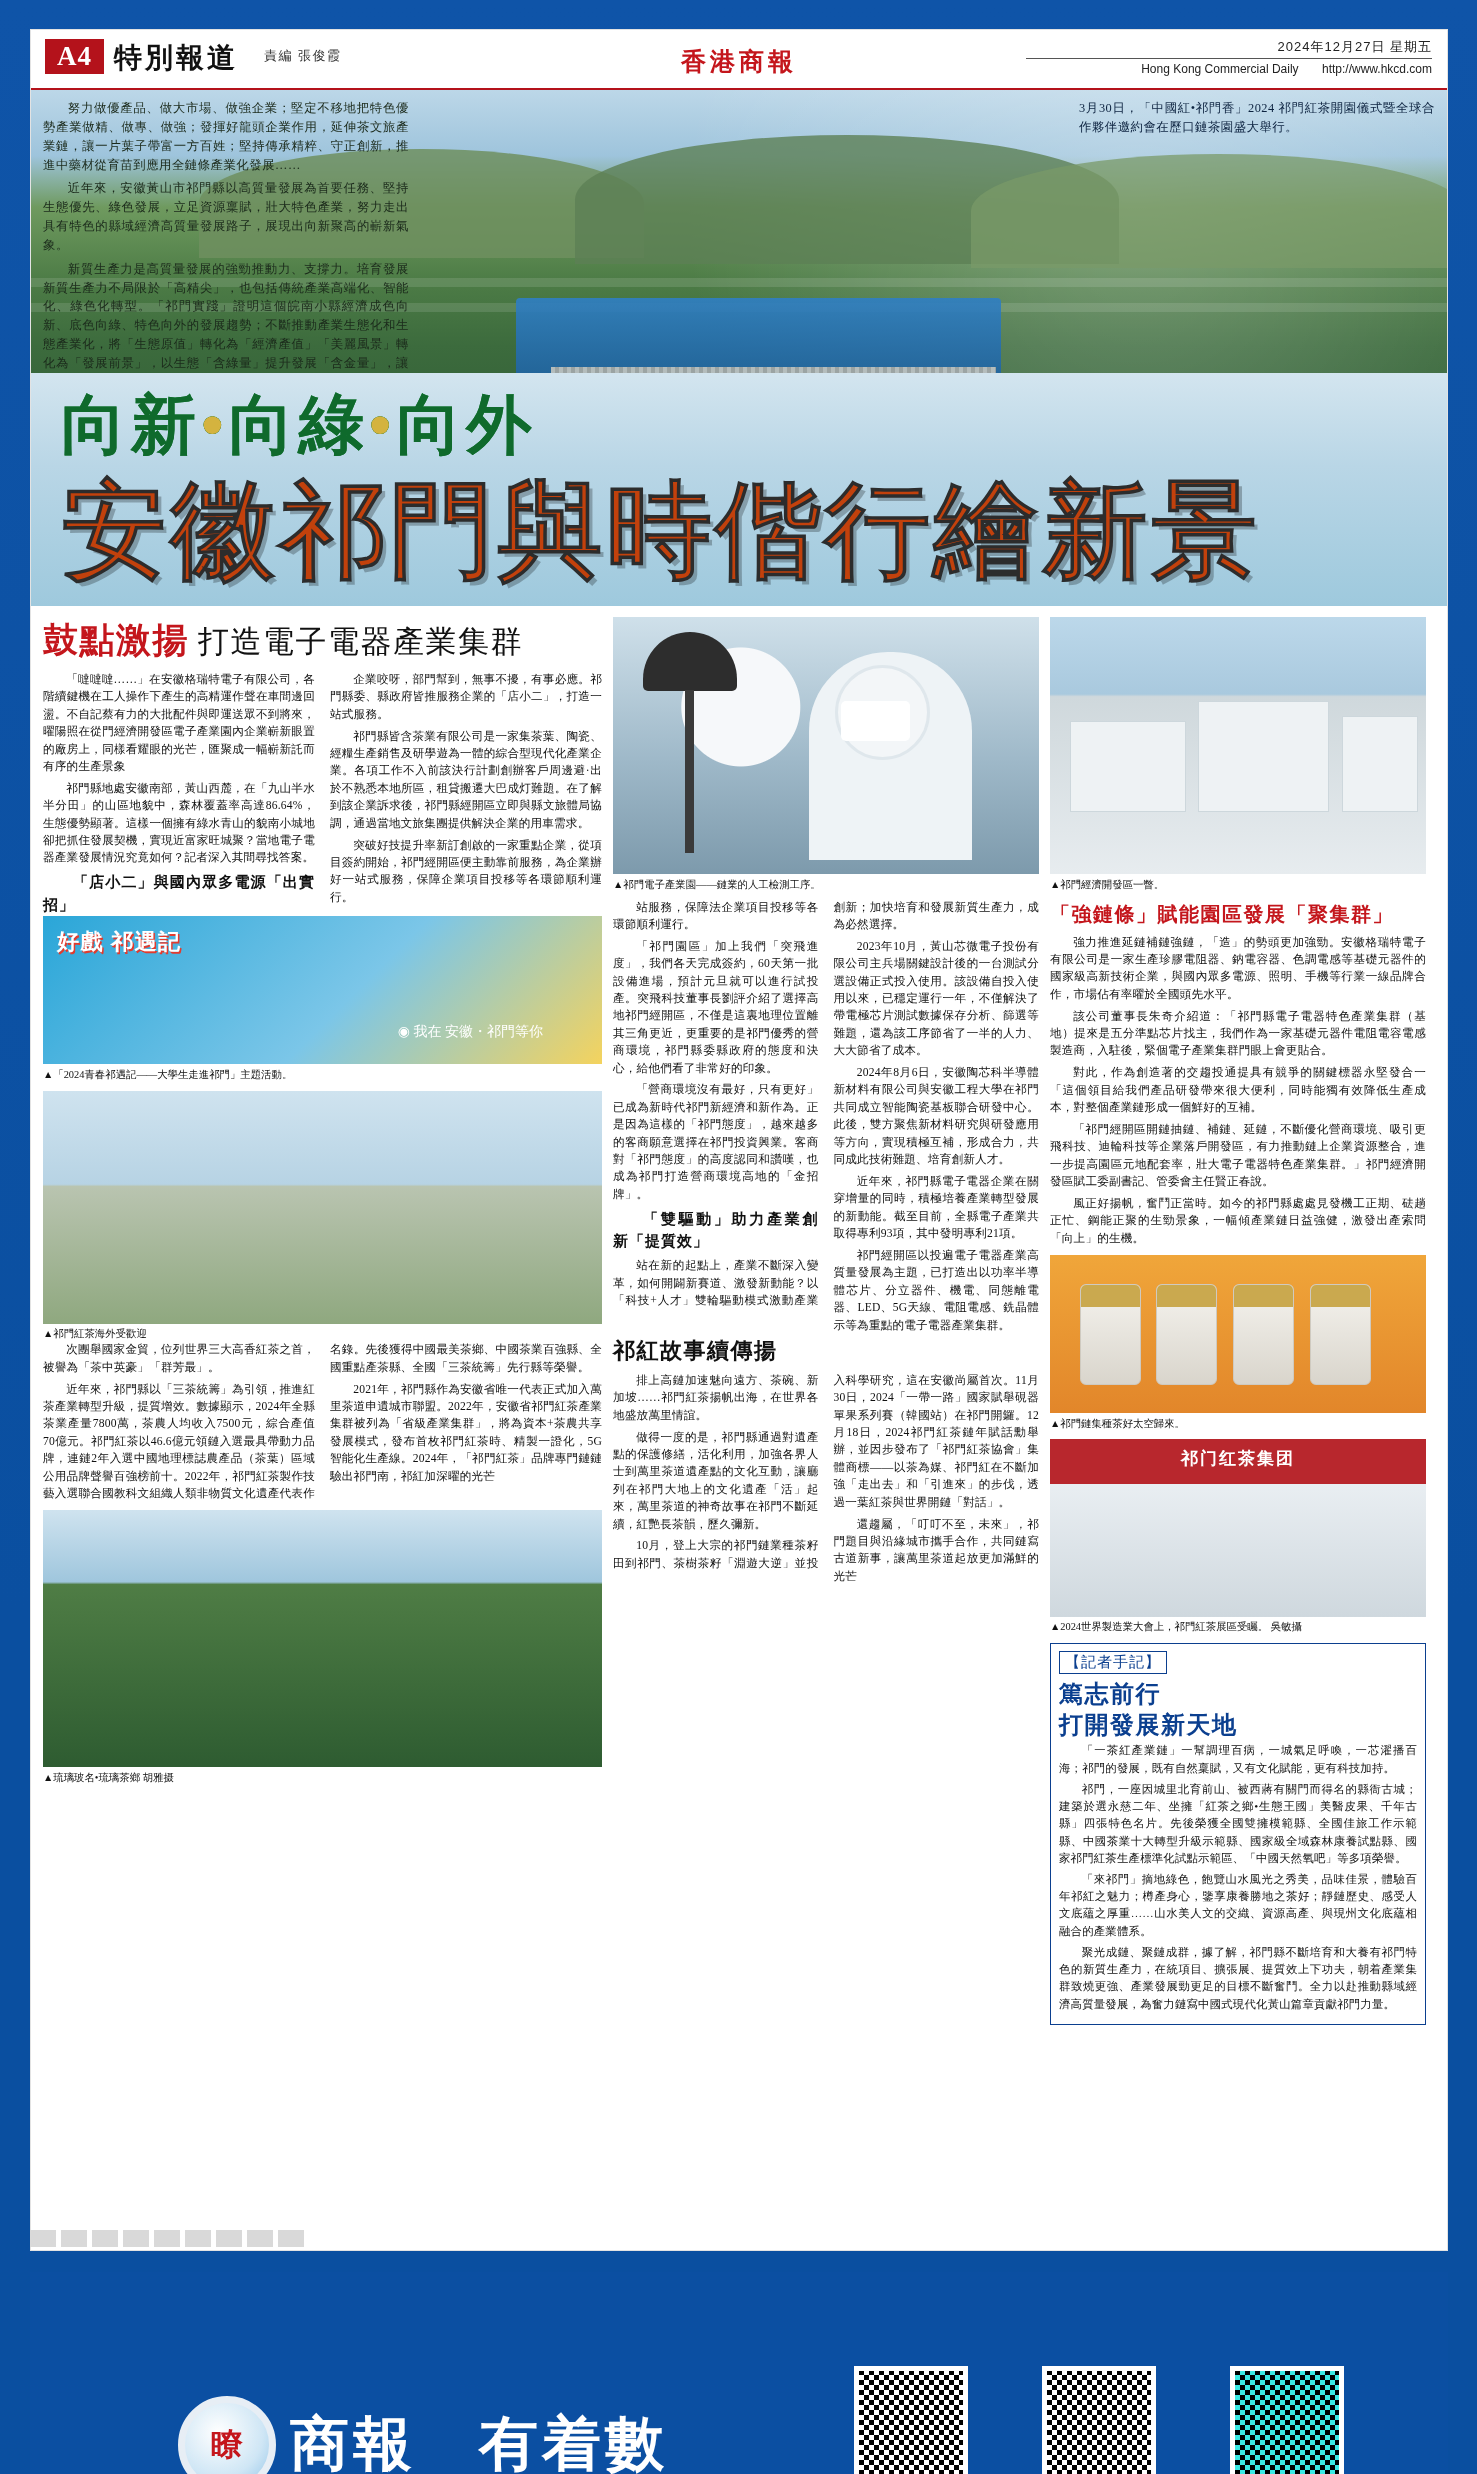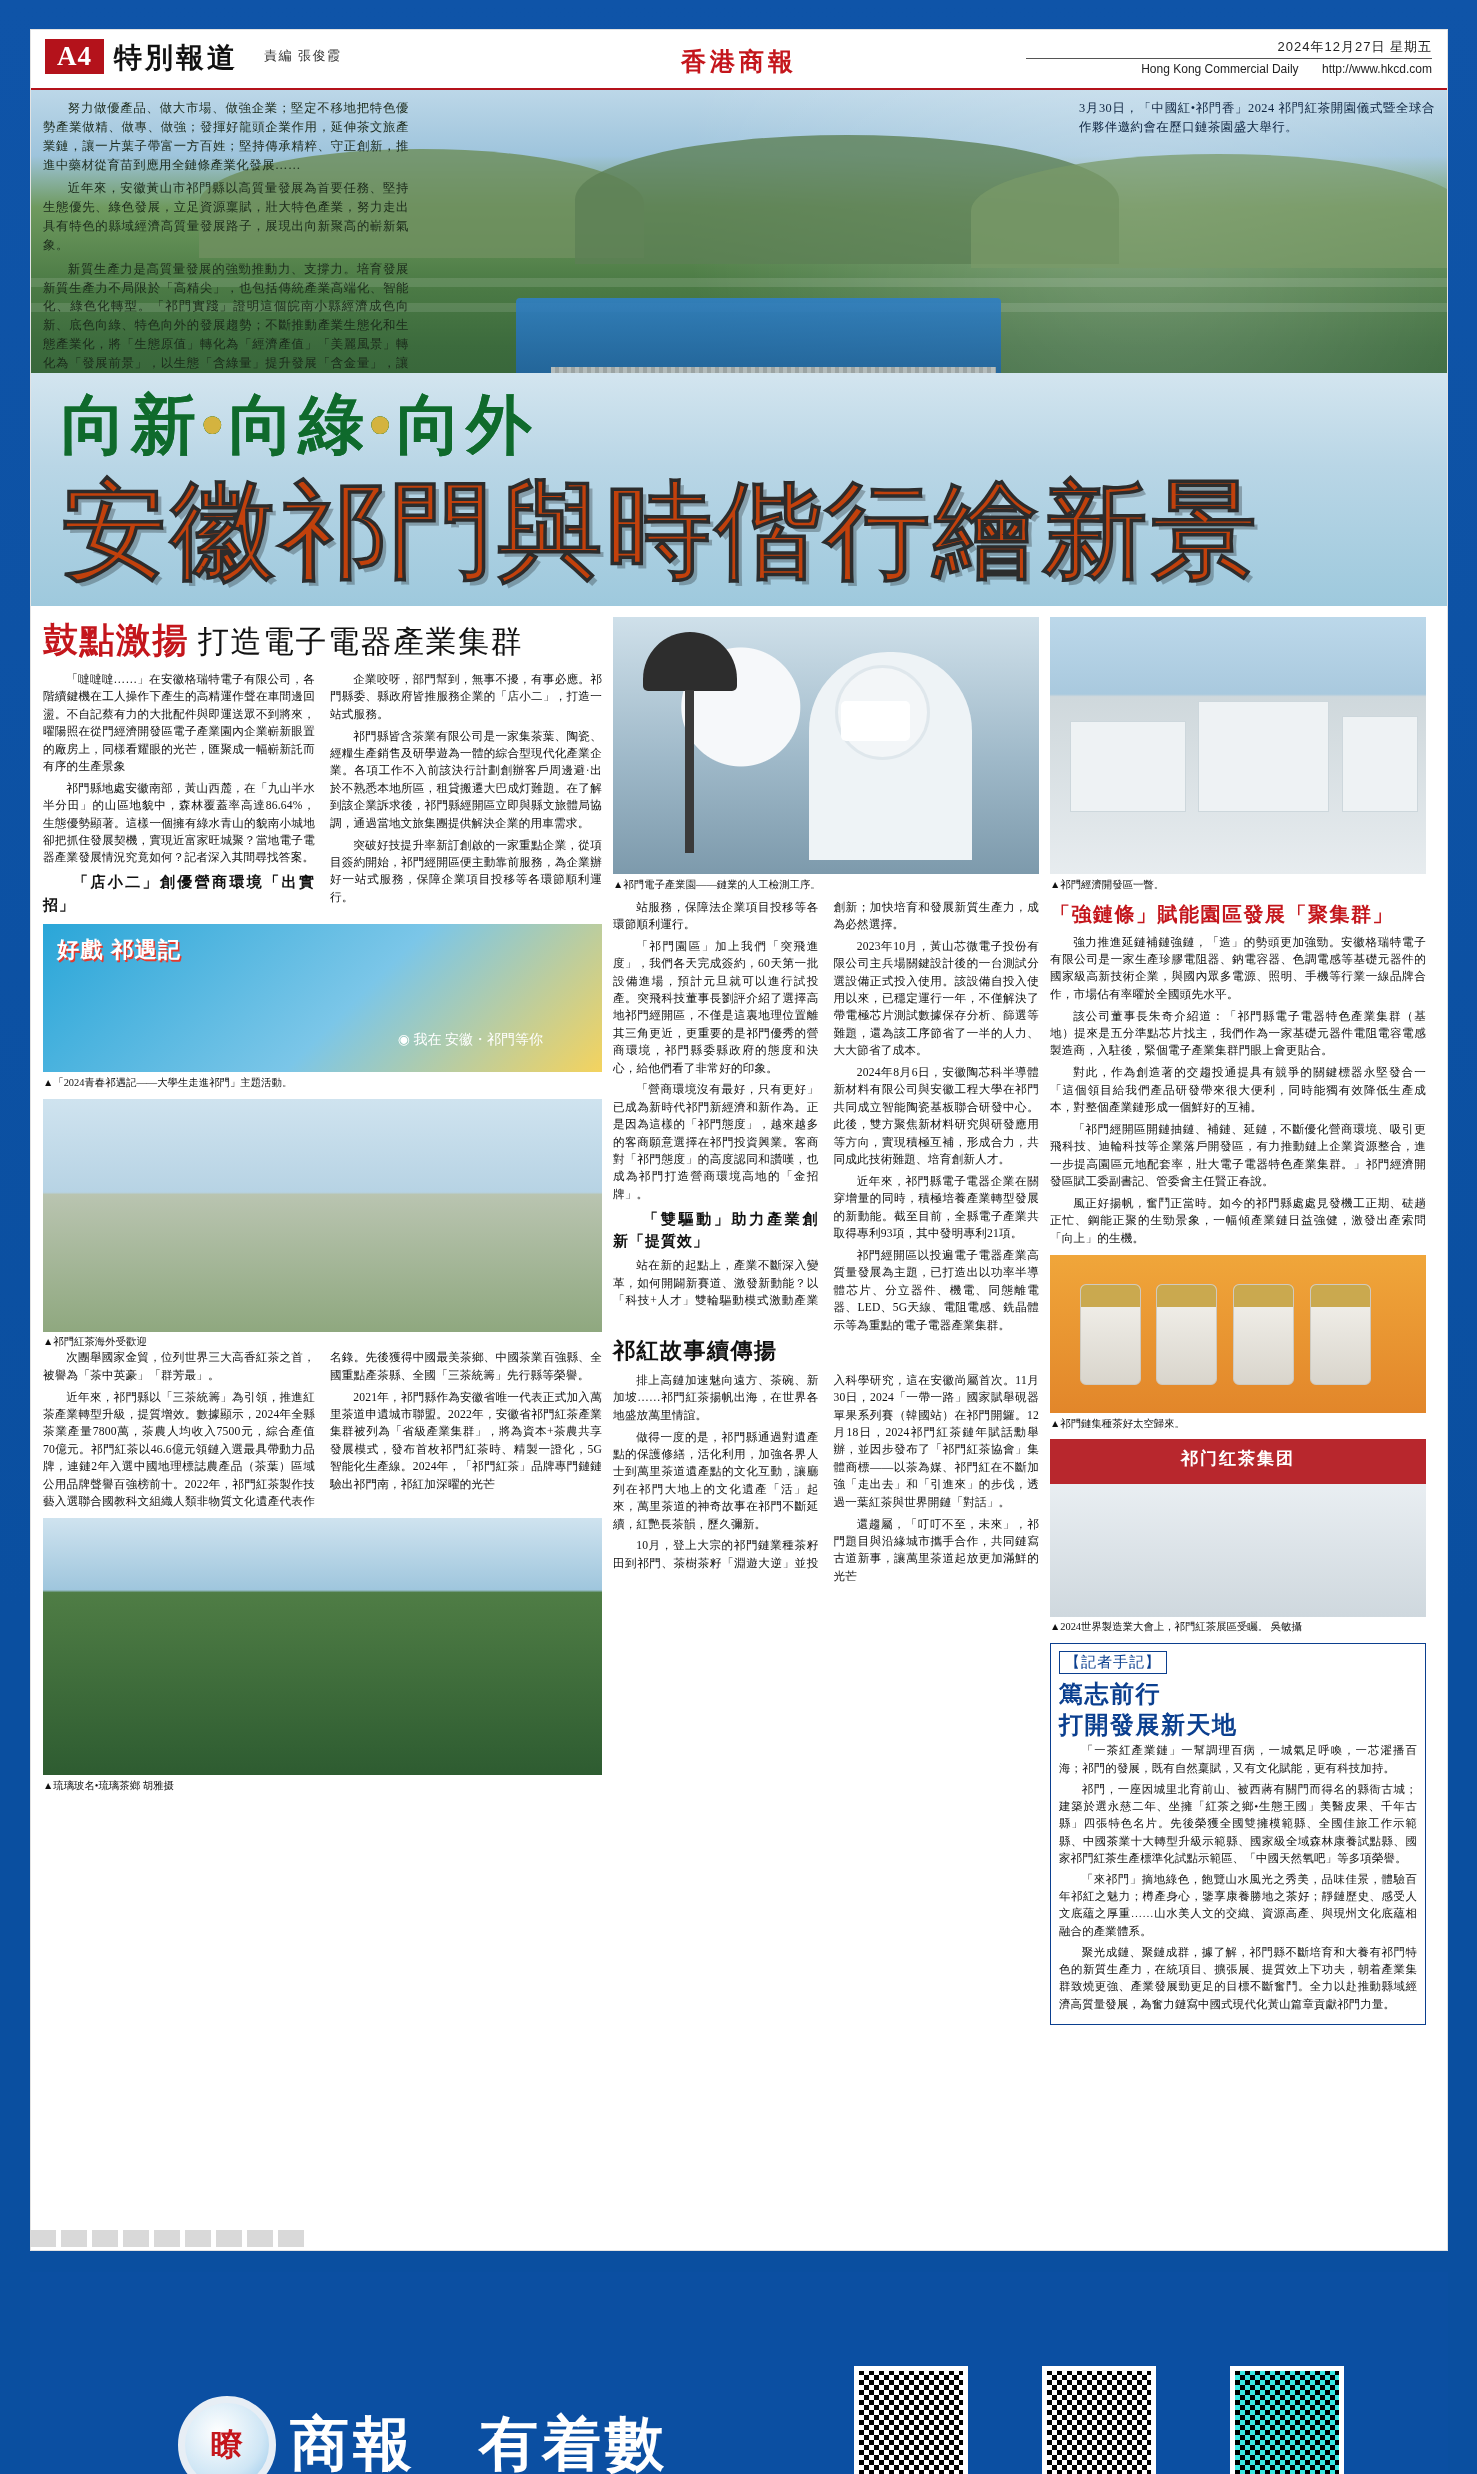--- a/index.html
+++ b/index.html
@@ -219,27 +219,27 @@
 
         <div class="colA">
           <div class="sec-head">
             <span class="red">鼓點激揚</span>
             <span class="blk">打造電子電器產業集群</span>
           </div>
 
           <div class="txt two-col">
             <p>「噠噠噠……」在安徽格瑞特電子有限公司，各階續鍵機在工人操作下產生的高精運作聲在車間邊回盪。不自記蔡有力的大批配件與即運送眾不到將來，曜陽照在從門經濟開發區電子產業園內企業嶄新眼置的廠房上，同樣看耀眼的光芒，匯聚成一幅嶄新託而有序的生產景象</p>
             <p>祁門縣地處安徽南部，黃山西麓，在「九山半水半分田」的山區地貌中，森林覆蓋率高達86.64%，生態優勢顯著。這樣一個擁有綠水青山的貌南小城地卻把抓住發展契機，實現近富家旺城聚？當地電子電器產業發展情況究竟如何？記者深入其間尋找答案。</p>
-            <p class="sub">「店小二」創優營商環境「出實招」</p>
+            <p class="sub">「店小二」與國內眾多電源「出實招」</p>
             <p>企業咬呀，部門幫到，無事不擾，有事必應。祁門縣委、縣政府皆推服務企業的「店小二」，打造一站式服務。</p>
             <p>祁門縣皆含茶業有限公司是一家集茶葉、陶瓷、經糧生產銷售及研學遊為一體的綜合型現代化產業企業。各項工作不入前該決行計劃創辦客戶周邊避·出於不熟悉本地所區，租貸搬遷大巴成灯難題。在了解到該企業訴求後，祁門縣經開區立即與縣文旅體局協調，通過當地文旅集團提供解決企業的用車需求。</p>
             <p>突破好技提升率新訂創啟的一家重點企業，從項目簽約開始，祁門經開區便主動靠前服務，為企業辦好一站式服務，保障企業項目投移等各環節順利運行。</p>
           </div>
 
-          <div class="photo ad-photo" style="margin-top:8px">
+          <div class="photo ad-photo" style="">
             <div class="ad-badge">好戲 祁遇記</div>
             <div class="pin">◉ 我在 安徽・祁門等你</div>
           </div>
           <div class="cap">▲「2024青春祁遇記——大學生走進祁門」主題活動。</div>
 
           <div class="photo street-photo" style="margin-top:9px"></div>
           <div class="cap">▲祁門紅茶海外受歡迎</div>
 
           <div class="txt two-col">
             <p>次團舉國家金貿，位列世界三大高香紅茶之首，被譽為「茶中英豪」「群芳最」。</p>

